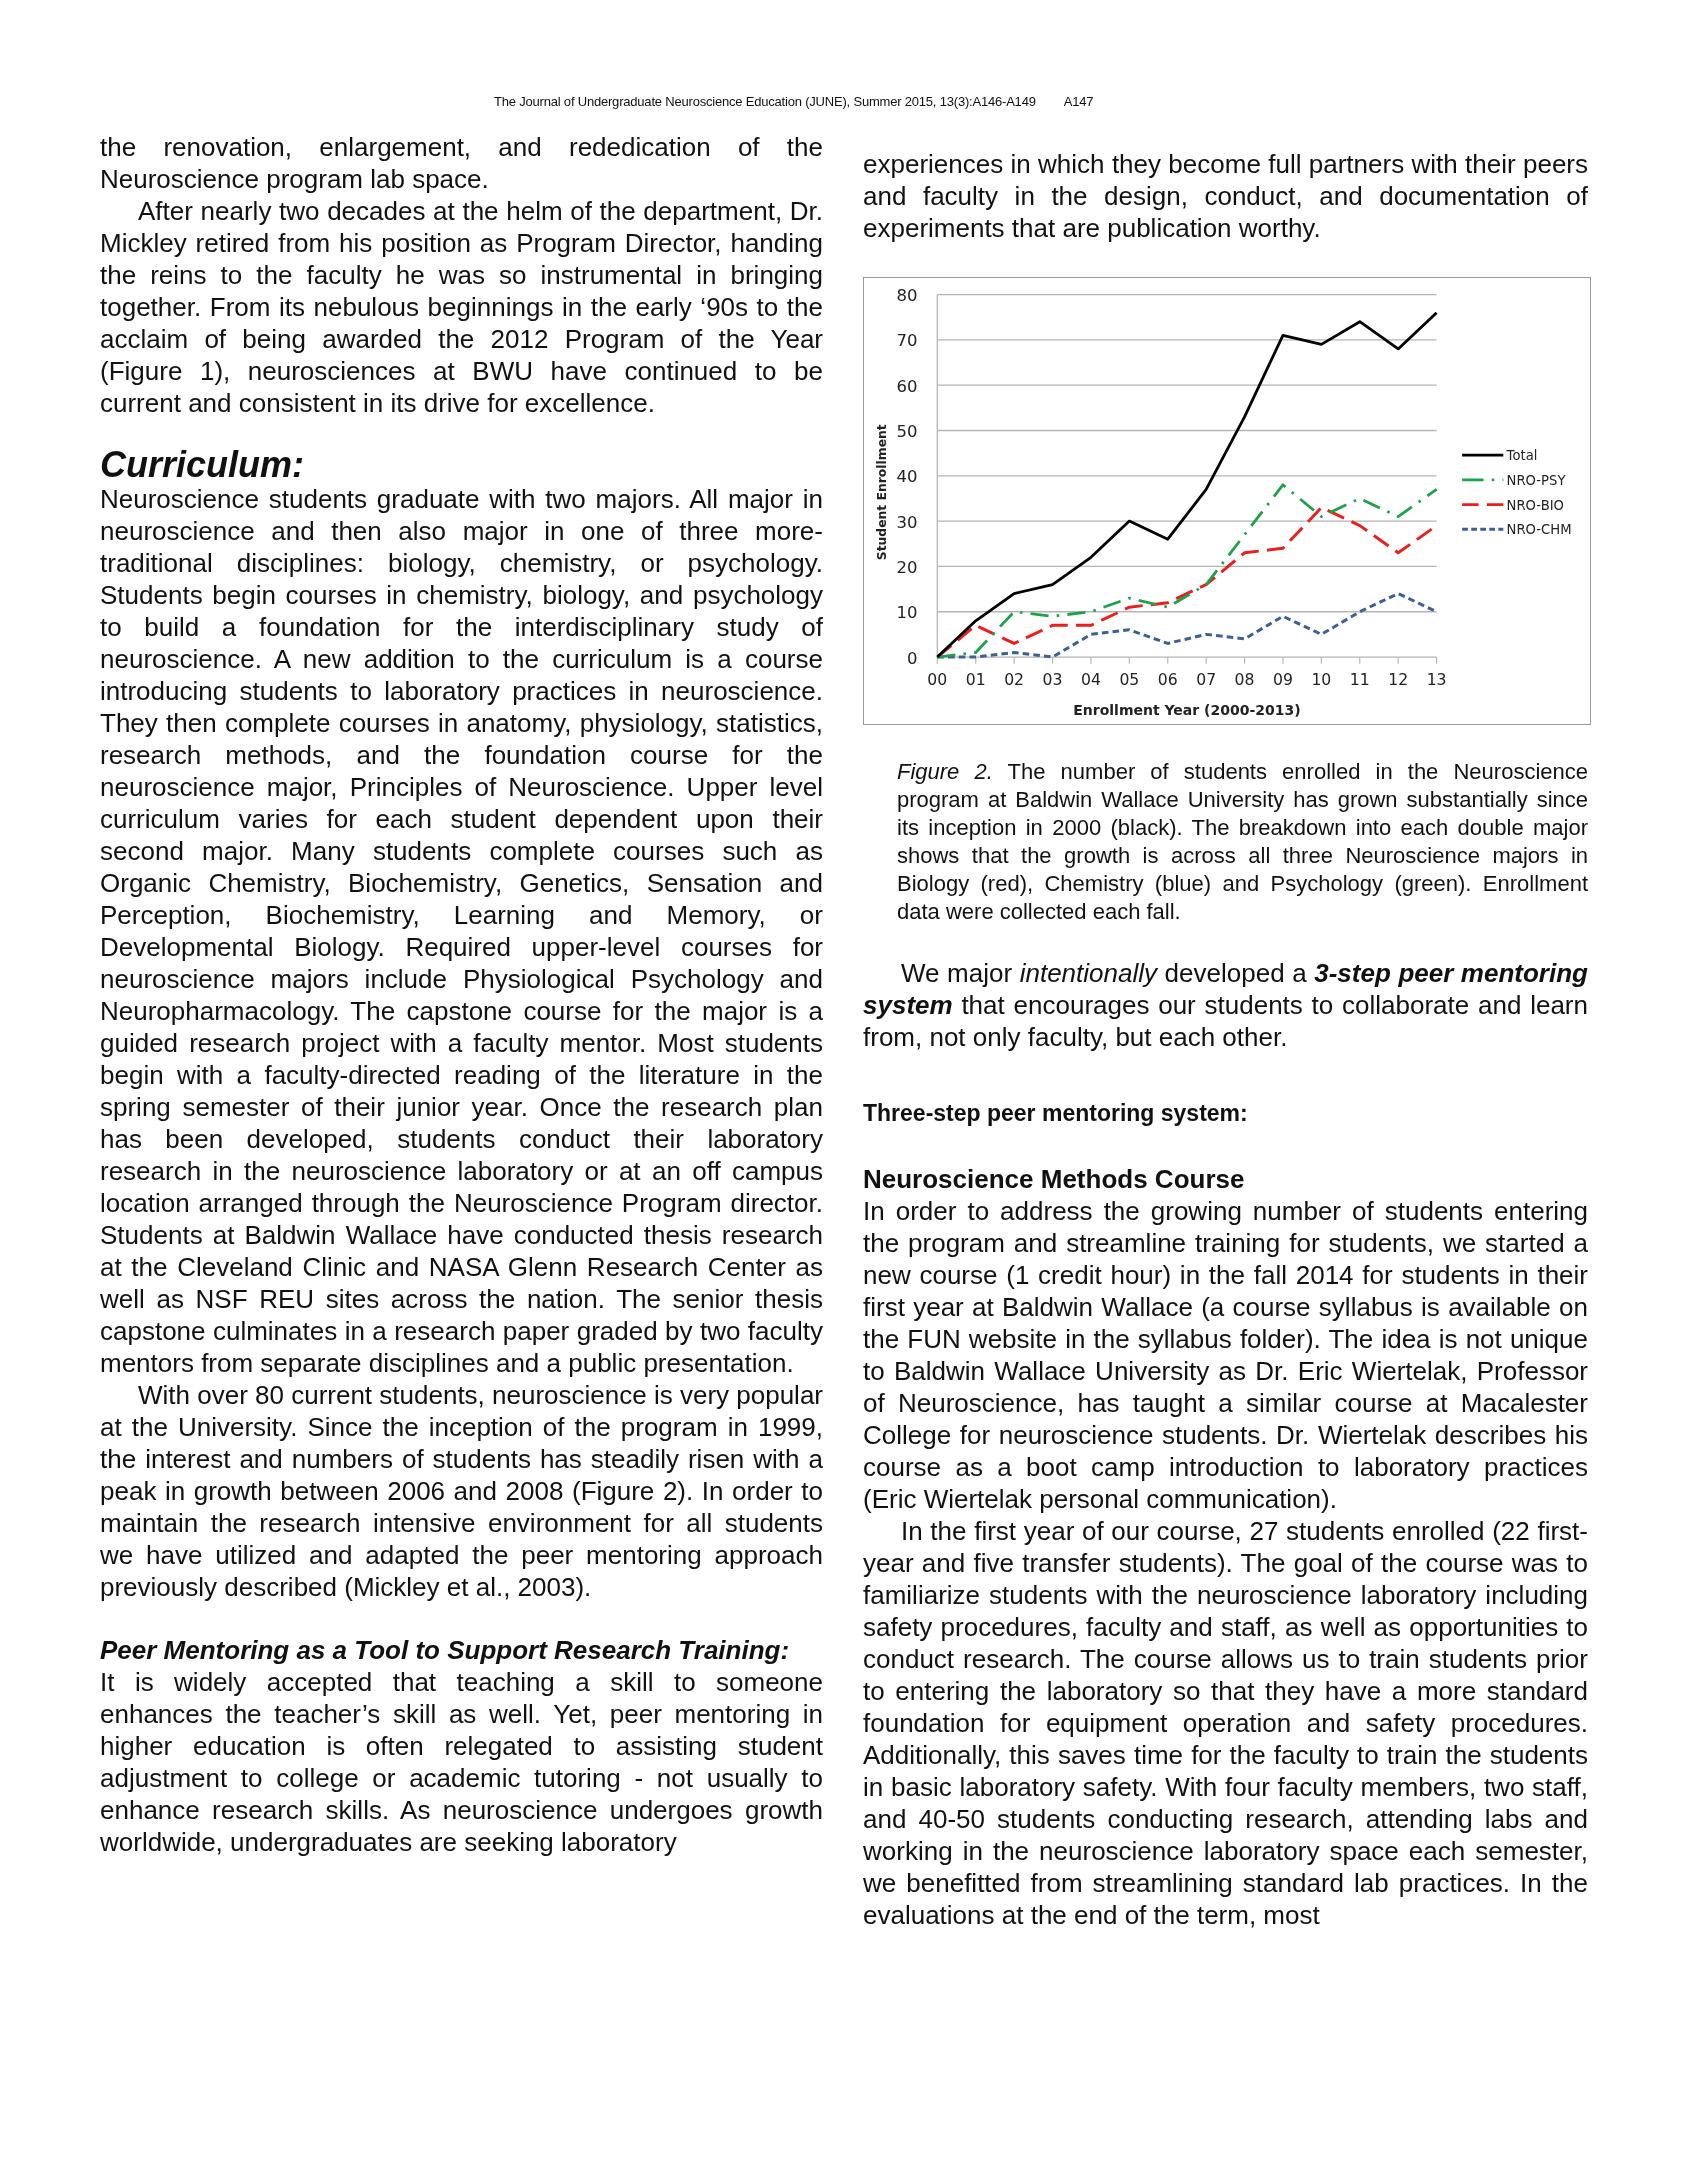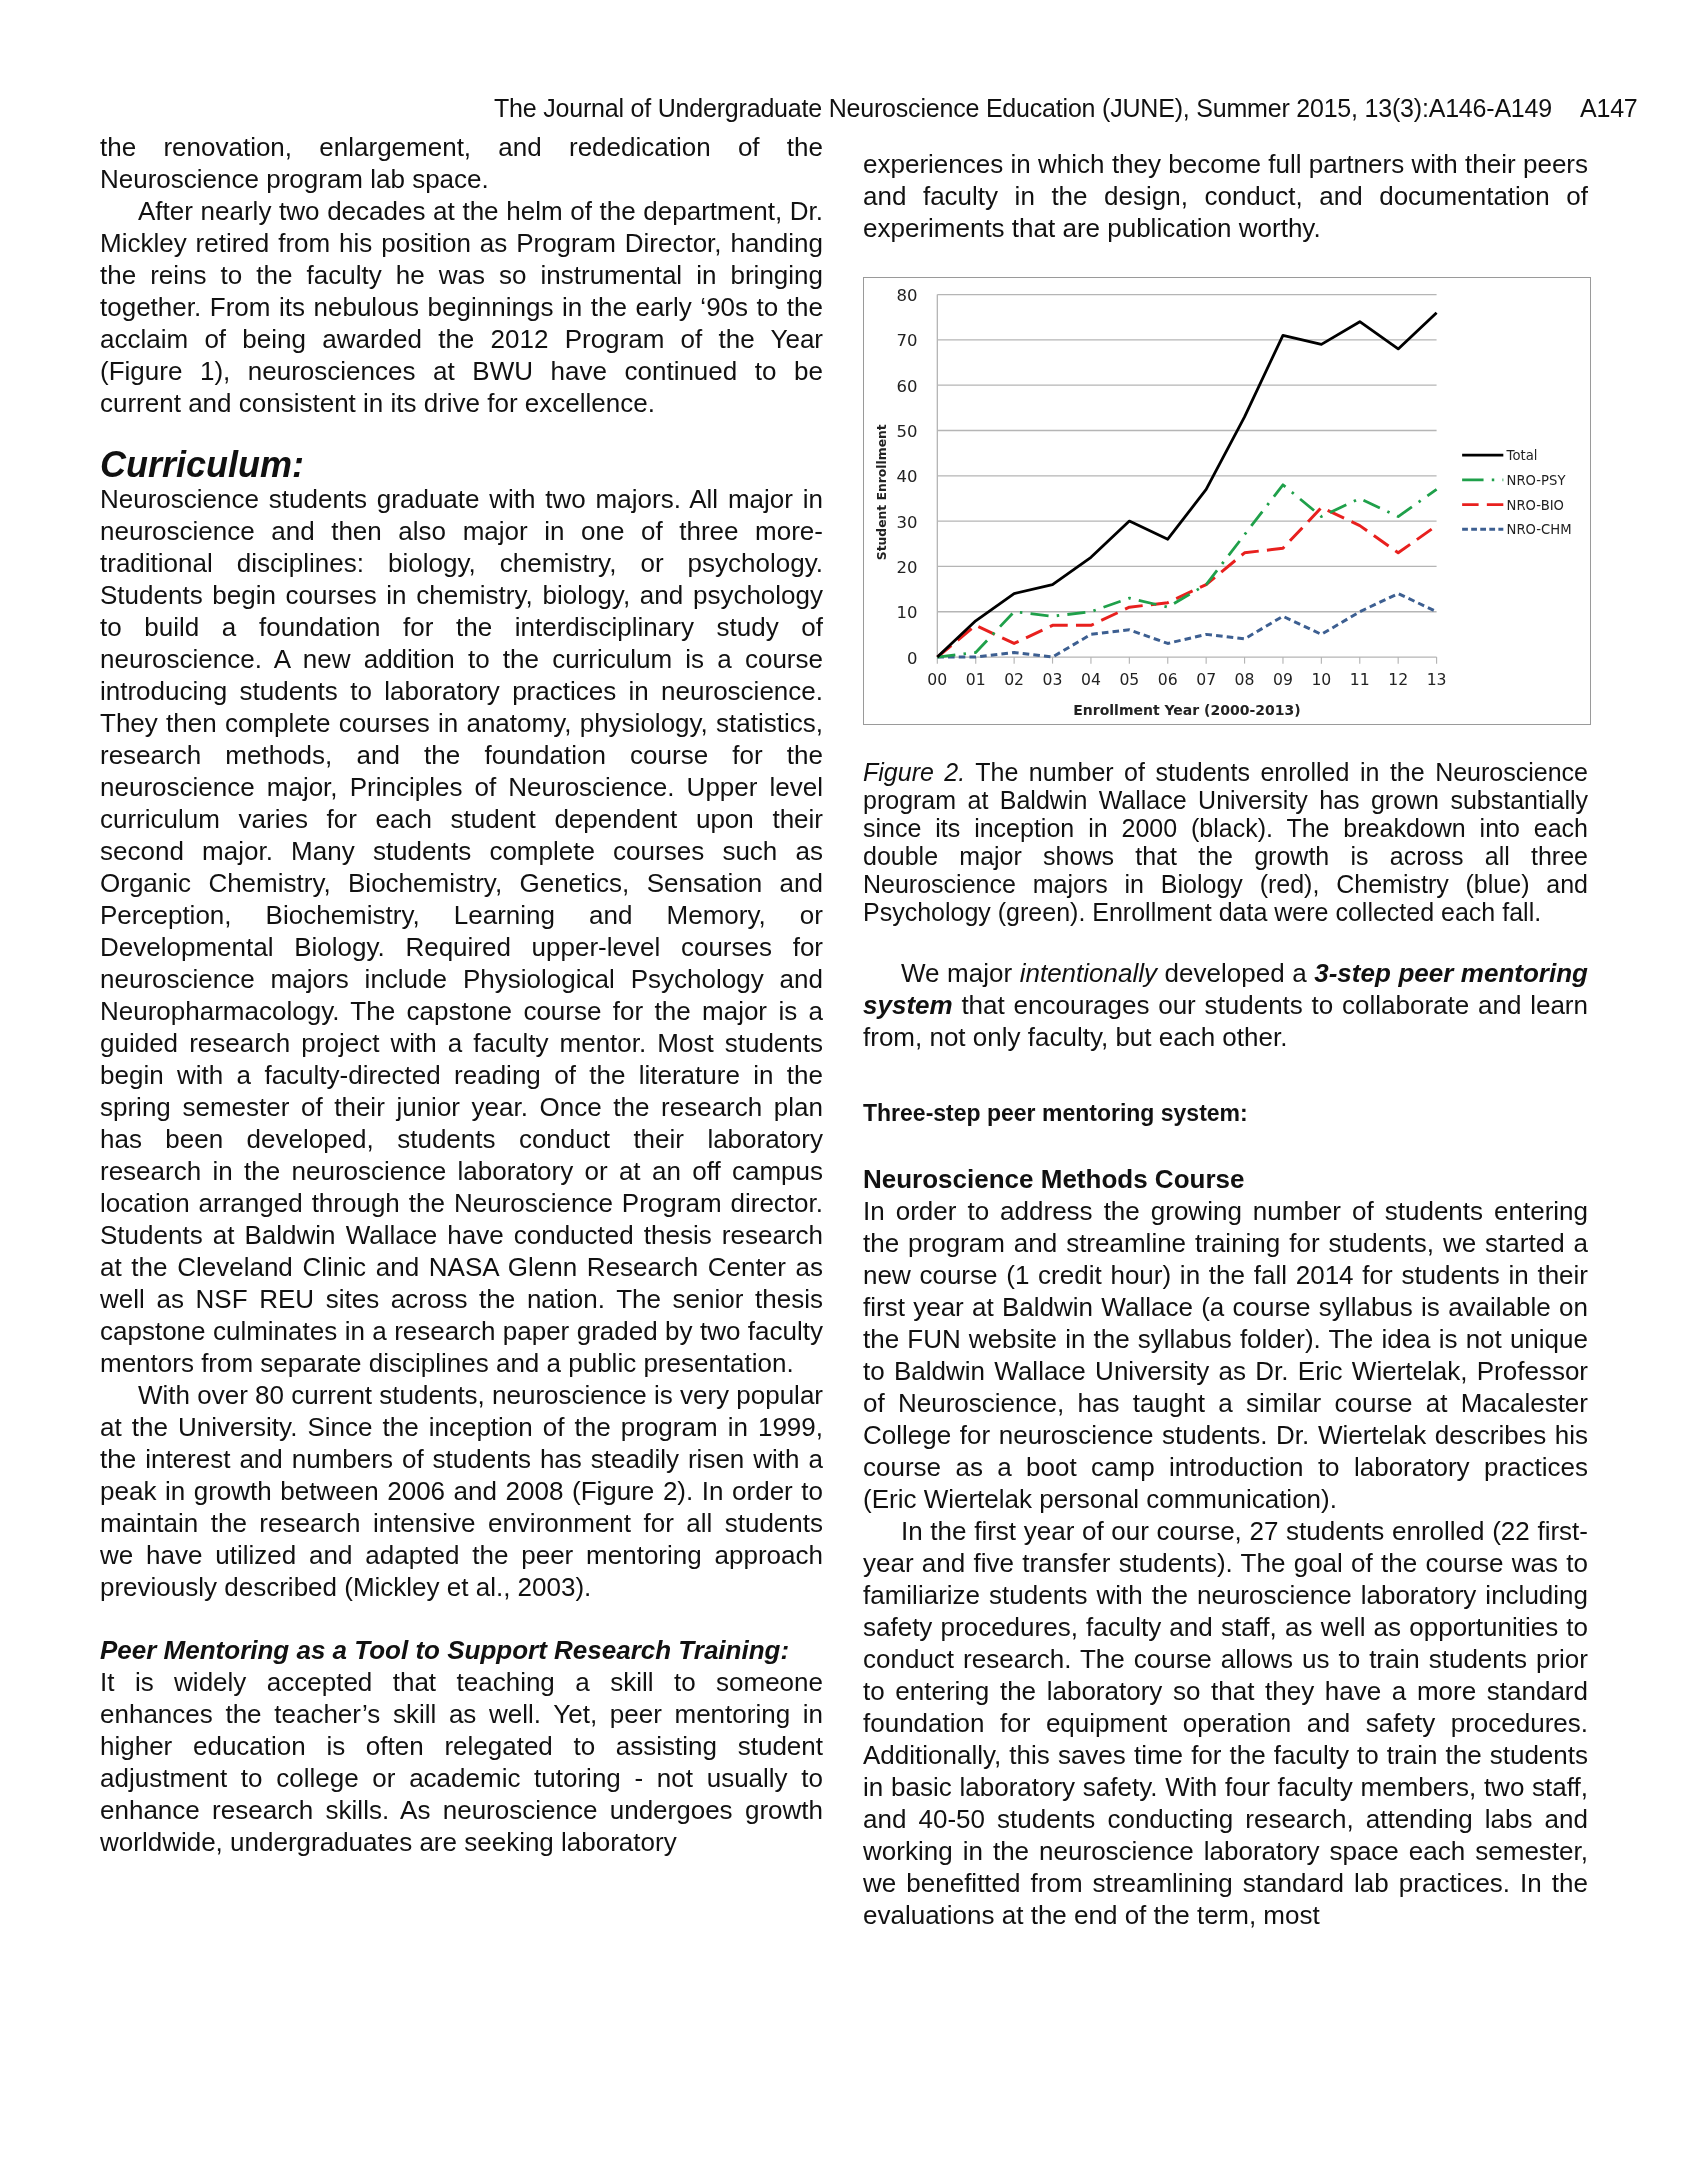--- a/index.html
+++ b/index.html
@@ -1,34 +1,34 @@
 <!DOCTYPE html>
 <html style="font-size:13px"><head>
 <meta charset="utf-8">
 <style>
   html, body { margin: 0; padding: 0; background: #ffffff; }
   body { width: 1687px; height: 2183px; position: relative; overflow: hidden;
          font-family: "Liberation Sans", sans-serif; color: #111; }
   .running-head { position: absolute; top: 94px; left: 494px; width: 1096px; 
-                  font-size: 25px; letter-spacing: -0.2px; white-space: nowrap; }
+                  font-size: 13px; letter-spacing: -0.2px; white-space: nowrap; }
   .running-head .pg { margin-left: 28px; }
   .col { position: absolute; font-size: 26px; line-height: 32px; text-align: justify; }
   .col.left { left: 100px; top: 131px; width: 723px; }
   .col.right { left: 863px; top: 148px; width: 725px; }
   p { margin: 0; }
   .indent { text-indent: 38px; }
   .h-italic { font-weight: bold; font-style: italic; font-size: 36px; line-height: 36px; margin-top: 28px; }
   .h-sub { font-weight: bold; font-style: italic; margin-top: 31px; text-align: justify; text-align-last: left; }
   .h-big { font-weight: bold; font-size: 23px; line-height: 38px; margin-top: 41px; }
   .h-step { font-style: italic; margin-top: 31px; }
   .h-bold { font-weight: bold; margin-top: 31px; }
   .figure-box { position: relative; width: 728px; height: 448px; border: 1.6px solid #9a9a9a;
                 margin-top: 33px; margin-left: 0; box-sizing: border-box; background: #fff; }
   .figure-box svg { position: absolute; left: 0; top: 0; }
-  .caption { font-size: 25px; line-height: 28px; margin-top: 33px; }
+  .caption { font-size: 22px; line-height: 28px; margin-top: 33px; margin-left: 34px; }
   .caption .fig-label { font-style: italic; }
   .after-caption { margin-top: 31px; }
   .chart-text { font-family: "DejaVu Sans", sans-serif; fill: #222; }
 </style>
 </head>
 <body>
 
 <div class="running-head">
   <span>The Journal of Undergraduate Neuroscience Education (JUNE), Summer 2015, 13(3):A146-A149</span><span class="pg">A147</span>
 </div>

